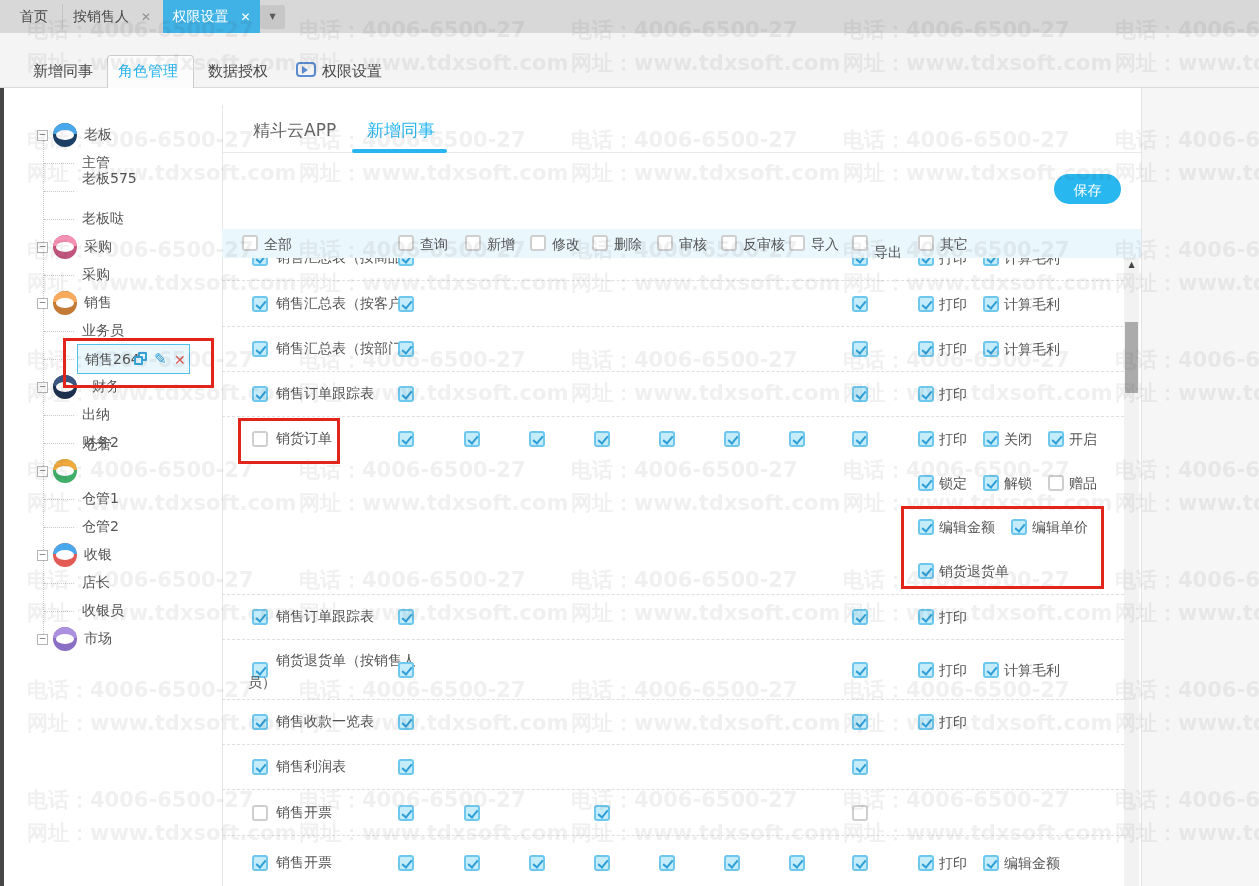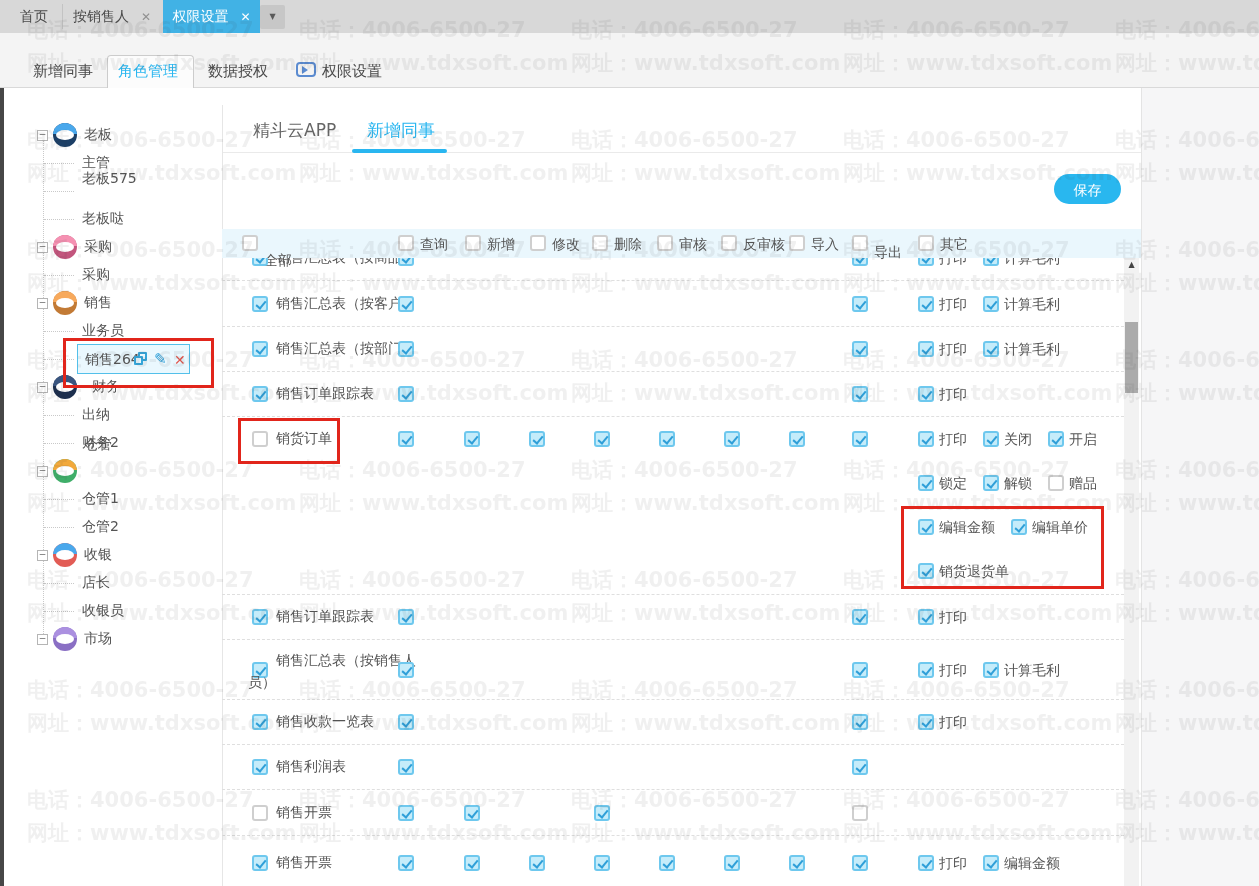--- a/index.html
+++ b/index.html
@@ -174,21 +174,21 @@
   <div id="ctabs">
       <div class="ctab" style="left:253px">精斗云APP</div>
       <div class="ctab active" style="left:367px">新增同事</div>
     </div>
   <div class="ctab-rule"></div>
   <div class="ctab-underline"></div>
   <button class="savebtn">保存</button>
 
   <div class="permhdr" id="permhdr">
       <div class="cb" style="left:20px;top:6px"></div>
-      <div class="lbl" style="left:42px;top:23px">全部</div>
+      <div class="lbl" style="left:42px;top:7px">全部</div>
       <div class="cb" style="left:176px;top:6px"></div>
       <div class="lbl" style="left:198px;top:7px">查询</div>
       <div class="cb" style="left:243px;top:6px"></div>
       <div class="lbl" style="left:265px;top:7px">新增</div>
       <div class="cb" style="left:308px;top:6px"></div>
       <div class="lbl" style="left:330px;top:7px">修改</div>
       <div class="cb" style="left:370px;top:6px"></div>
       <div class="lbl" style="left:392px;top:7px">删除</div>
       <div class="cb" style="left:435px;top:6px"></div>
       <div class="lbl" style="left:457px;top:7px">审核</div>
@@ -274,21 +274,21 @@
       <div class="prow" style="top:337px;height:45px">
         <div class="cb on" style="left:30px;top:14px"></div>
         <div class="lbl" style="left:54px;top:13px">销售订单跟踪表</div>
         <div class="cb on" style="left:176px;top:14px"></div>
         <div class="cb on" style="left:630px;top:14px"></div>
         <div class="cb on" style="left:696px;top:14px"></div>
         <div class="lbl" style="left:717px;top:14px">打印</div>
       </div>
       <div class="prow" style="top:382px;height:60px">
         <div class="cb on" style="left:30px;top:22px"></div>
-        <div class="lbl" style="left:54px;top:12px">销售汇总表（按销售人</div>
+        <div class="lbl" style="left:54px;top:12px">销货退货单（按销售人</div>
         <div class="lbl" style="left:26px;top:34px">员）</div>
         <div class="cb on" style="left:176px;top:22px"></div>
         <div class="cb on" style="left:630px;top:22px"></div>
         <div class="cb on" style="left:696px;top:22px"></div>
         <div class="lbl" style="left:717px;top:22px">打印</div>
         <div class="cb on" style="left:761px;top:22px"></div>
         <div class="lbl" style="left:782px;top:22px">计算毛利</div>
       </div>
       <div class="prow" style="top:442px;height:45px">
         <div class="cb on" style="left:30px;top:14px"></div>

